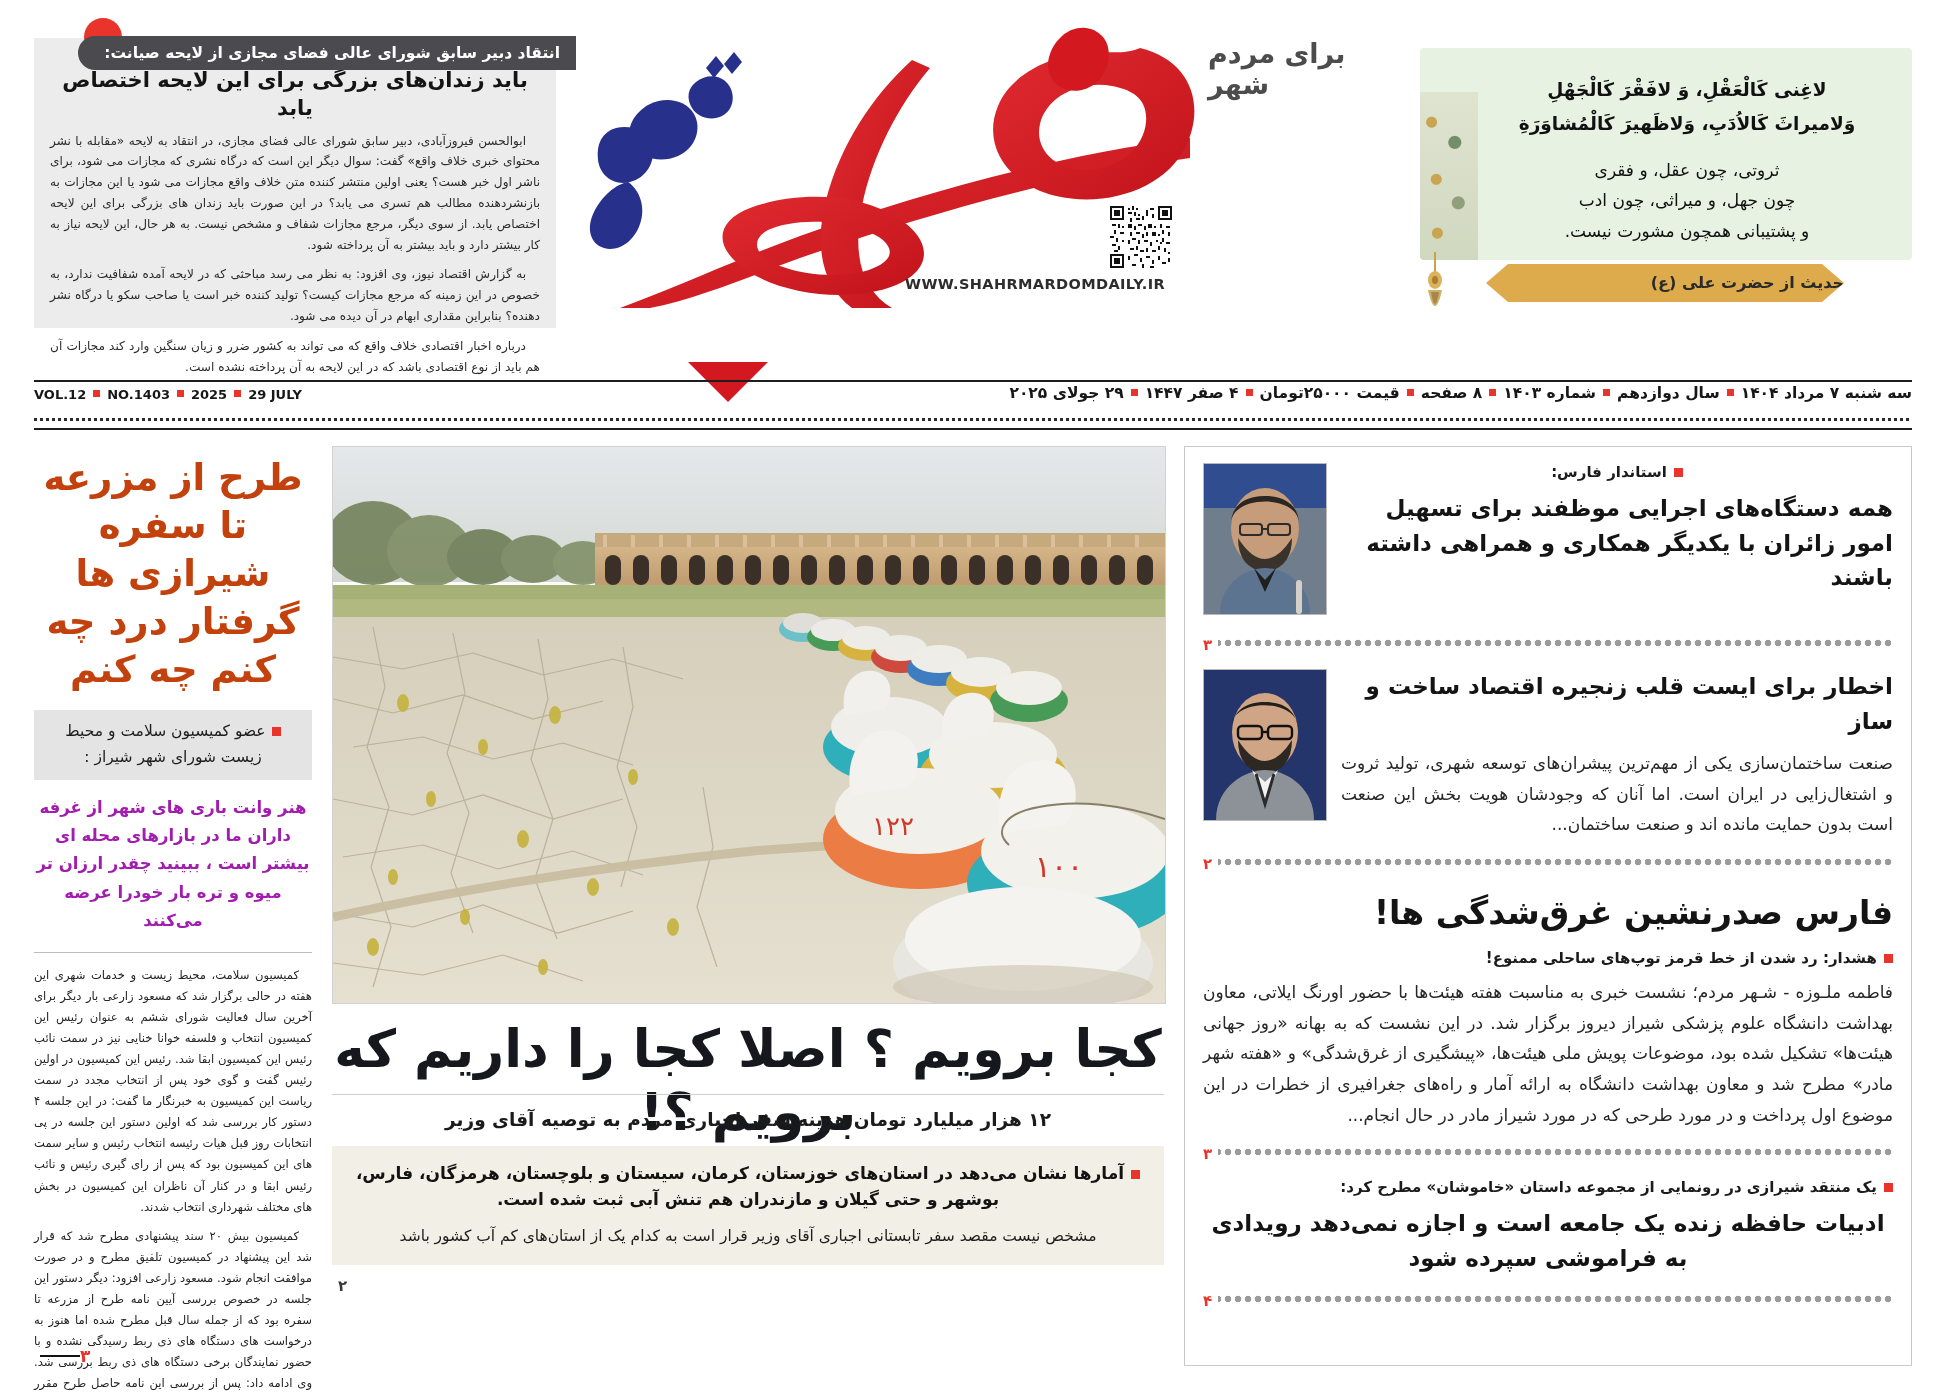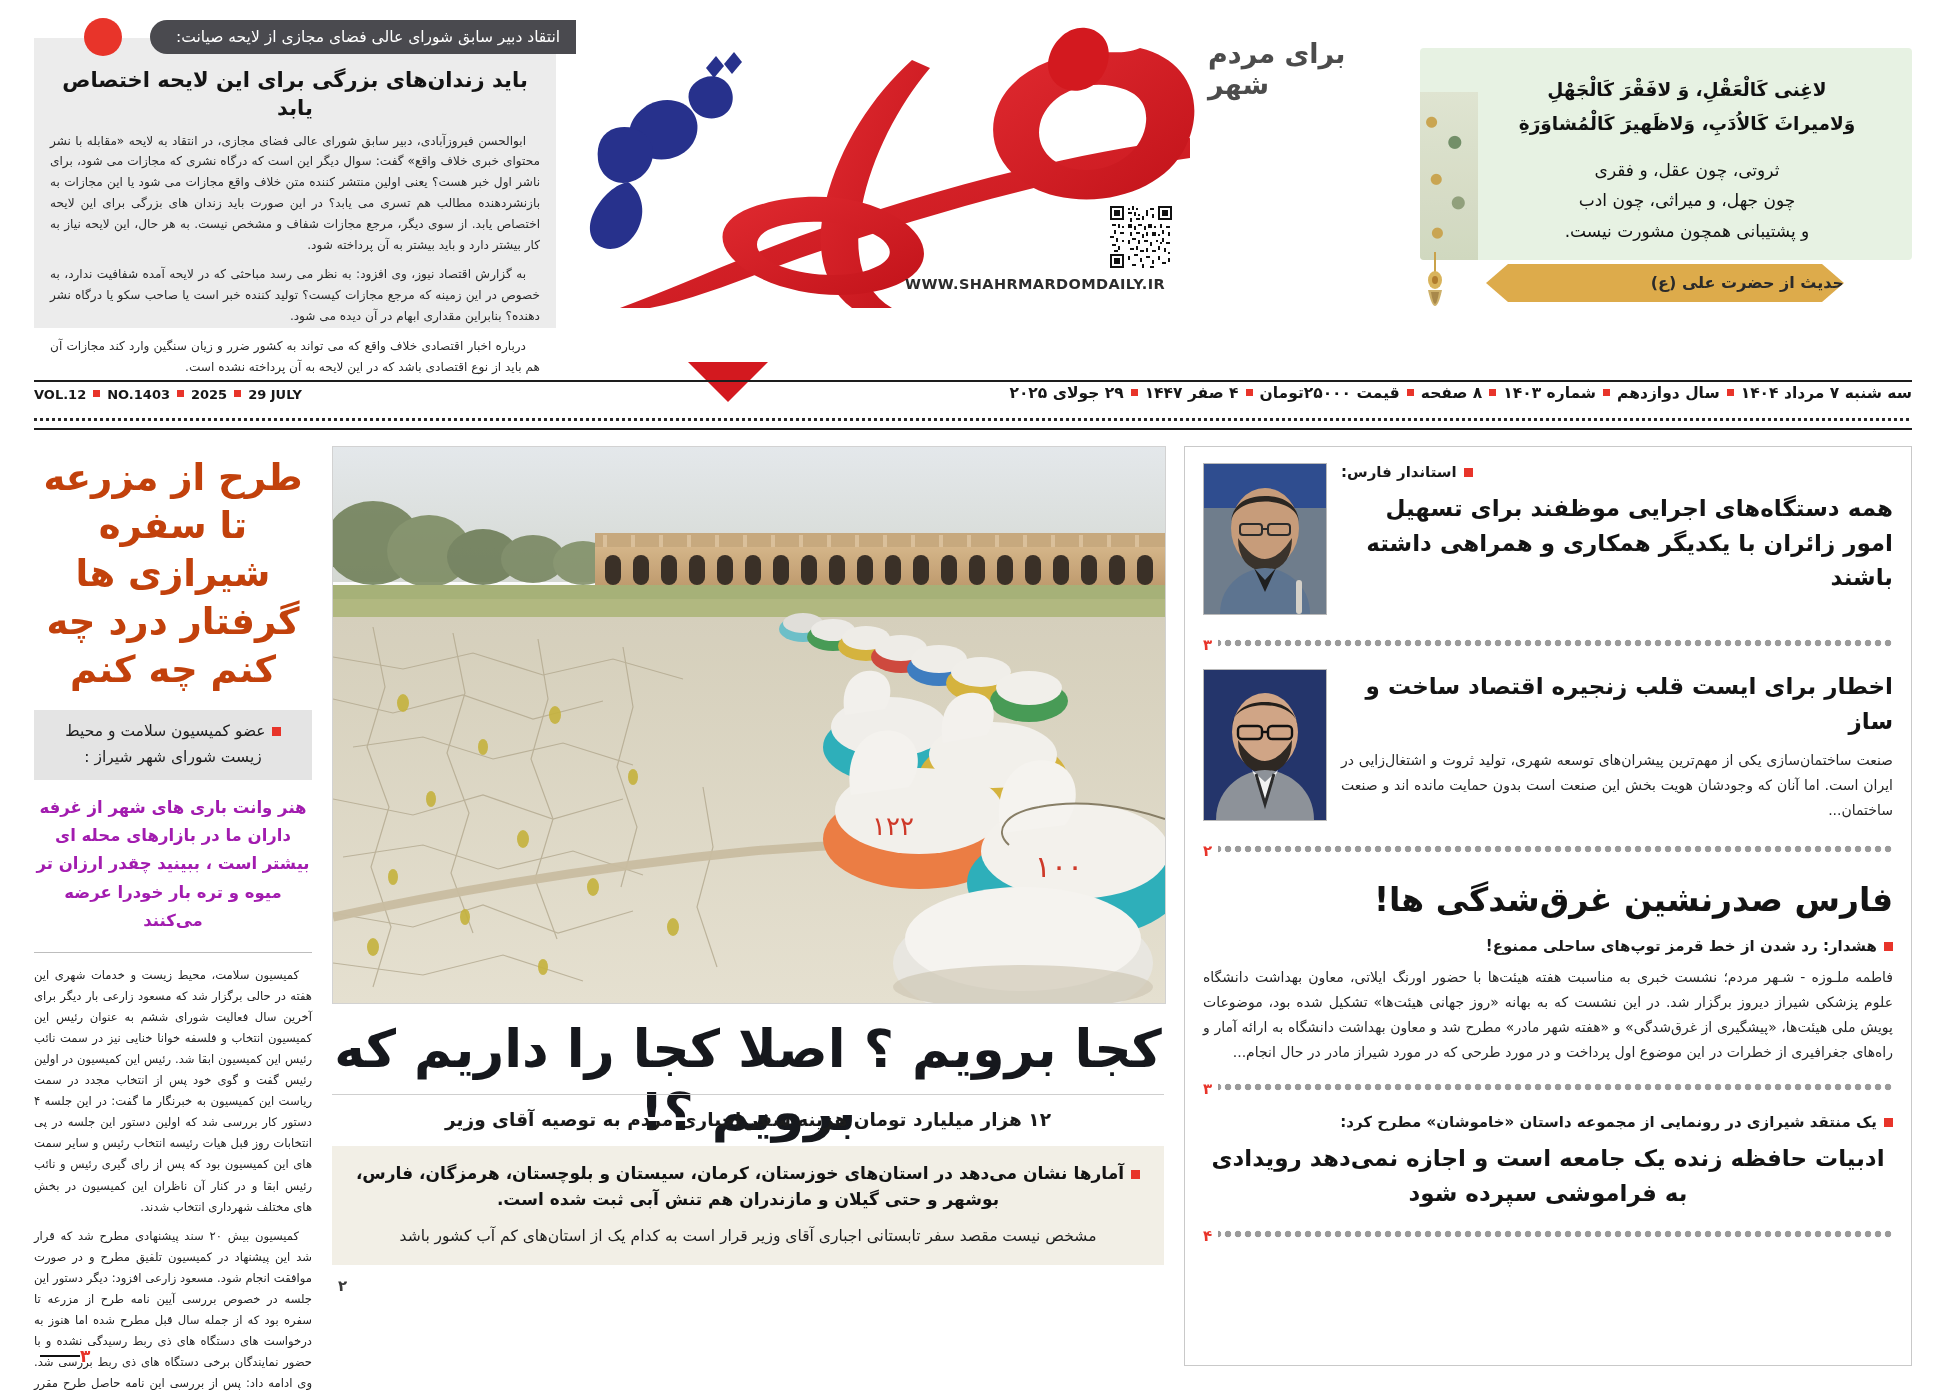--- a/index.html
+++ b/index.html
@@ -17,23 +17,23 @@
 
   
   .teaser{
     position:absolute;left:34px;top:38px;width:522px;height:290px;
     background:#ececec;
   }
   .teaser-kicker-wrap{
     position:absolute;left:52px;top:-18px;width:490px;height:38px;
   }
   .teaser-kicker{
-    position:absolute;right:0;top:0;height:34px;
+    position:absolute;right:0;top:16px;height:34px;
     background:#4a4a4f;color:#fff;
-    font-size:15.5px;font-weight:normal;
+    font-size:15.5px;font-weight:bold;
     line-height:34px;padding:0 16px 0 26px;
     border-radius:17px 0 0 17px;
     white-space:nowrap;
     z-index:2;
   }
   .teaser-dot{
     position:absolute;left:-2px;top:-2px;width:38px;height:38px;
     background:#e8342a;border-radius:50%;z-index:1;
   }
   .teaser-head{
@@ -188,21 +188,21 @@
   .item{position:relative;}
   .kicker{
     font-size:15px;font-weight:bold;color:#1b1b1b;text-align:center;margin-bottom:10px;
   }
   .kicker .bullet{display:inline-block;width:9px;height:9px;background:#e8342a;margin-left:7px;}
   .item-head{
     font-size:23px;font-weight:bold;line-height:1.5;text-align:center;color:#141414;
   }
   .item-head.big{font-size:33px;}
   .item-body{
-    font-size:14px;line-height:1.8;text-align:justify;color:#272727;margin-top:10px;
+    font-size:17px;line-height:1.8;text-align:justify;color:#272727;margin-top:10px;
   }
   .thumb{
     float:left;width:122px;height:150px;margin:0 14px 6px 0;
     border:1px solid #b9b9b9;overflow:hidden;background:#2b3d6b;
   }
   .thumb svg{display:block;}
   .sep{
     position:relative;height:22px;margin:14px 0 12px 0;
     background:radial-gradient(circle at 5px 8px,#9b9b9b 0 3px,transparent 3.6px) repeat-x;
     background-size:10px 22px;
@@ -650,21 +650,21 @@
             <path d="M27 60 C27 30,95 30,95 60 C95 44,84 32,61 32 C38 32,27 44,27 60 Z" fill="#2a2622"></path>
             <path d="M34 74 Q61 116,88 74 Q88 104,61 108 Q34 104,34 74 Z" fill="#3a332c"></path>
             <rect x="36" y="60" width="22" height="11" rx="3" fill="none" stroke="#2b2b2b" stroke-width="2"></rect>
             <rect x="64" y="60" width="22" height="11" rx="3" fill="none" stroke="#2b2b2b" stroke-width="2"></rect>
             <line x1="58" y1="65" x2="64" y2="65" stroke="#2b2b2b" stroke-width="2"></line>
             <path d="M16 150 C16 118,44 104,61 104 C78 104,106 118,106 150 Z" fill="#5d7490"></path>
             <path d="M50 104 L61 128 L72 104 L61 116 Z" fill="#1f1f1f"></path>
             <rect x="92" y="116" width="6" height="34" rx="3" fill="#d4d0c8"></rect>
           </svg>
         </div>
-        <div class="kicker" style="text-align:left">
+        <div class="kicker" style="text-align:center">
           <span class="bullet"></span><span>استاندار فارس:</span>
         </div>
         <div class="item-head" style="text-align:right">همه دستگاه‌های اجرایی موظفند برای تسهیل امور زائران با یکدیگر همکاری و همراهی داشته باشند</div>
         <div class="clr"></div>
       </div>
 
       <div class="sep">
         <span class="pg">۳</span>
       </div>
 

